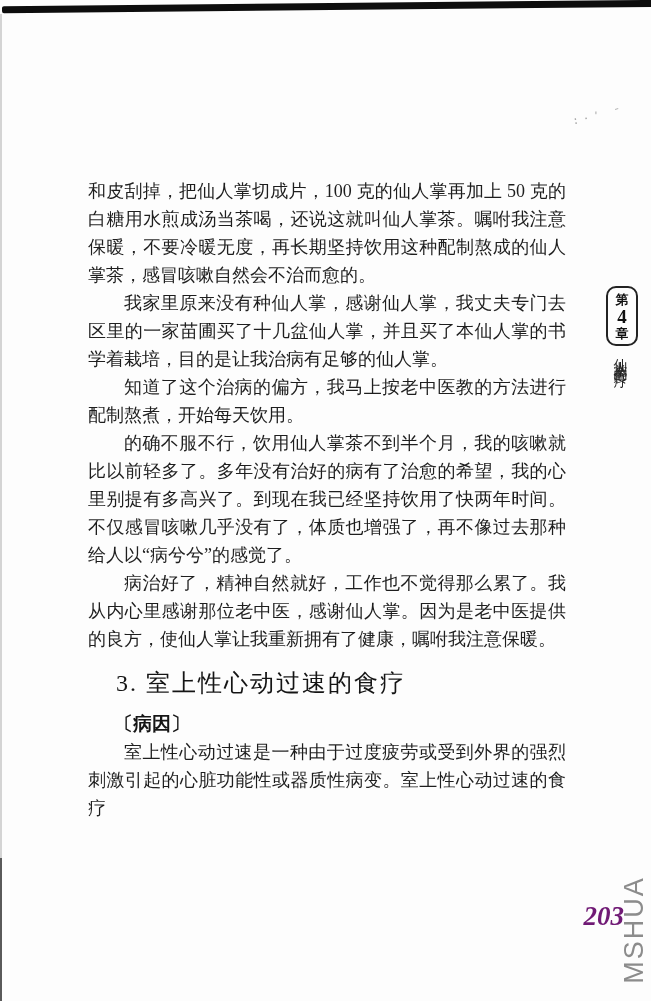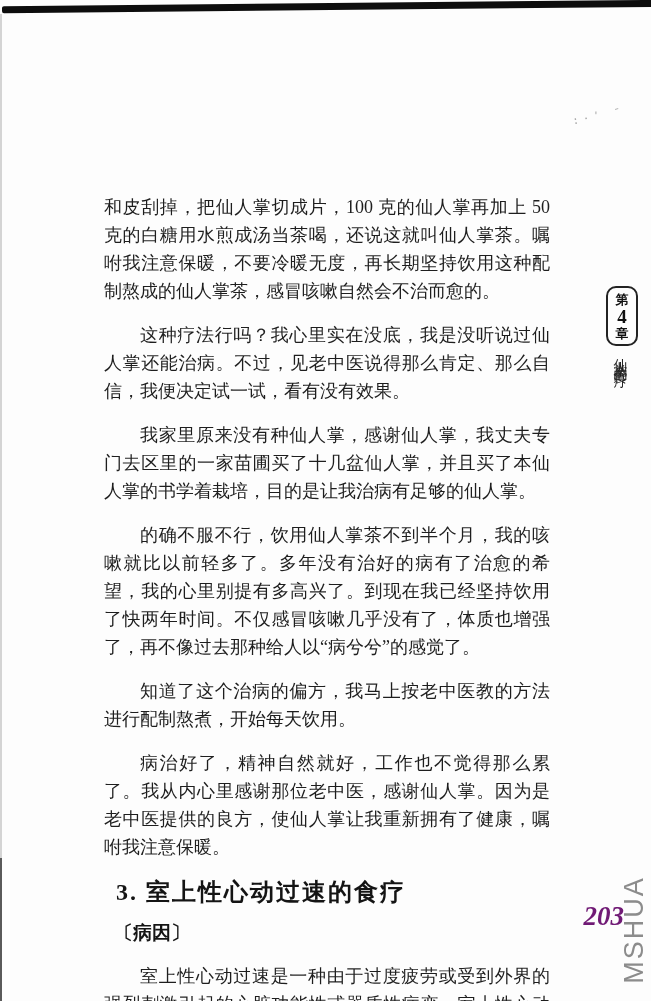--- a/index.html
+++ b/index.html
@@ -36,26 +36,26 @@
     letter-spacing:4px;
     transform:rotate(-10deg);
     white-space:pre;
   }
   
   .text-block {
     position:absolute; left:88px; top:177px; width:478px;
     font-size:18px; line-height:28px;
     text-align:justify;
   }
-  .body-p { margin:16px; text-indent:2em; }
+  .body-p { margin:0; text-indent:2em; }
   .no-indent { text-indent:0; }
   .section-heading {
     margin:15px 0 13px 28px;
     font-size:24px; line-height:30px;
-    font-weight:bold; letter-spacing:2px;
+    font-weight:normal; letter-spacing:2px;
     color:#141414;
   }
   .cause-label {
     margin:0 0 1px 26px;
     font-family:"Liberation Sans","DejaVu Sans",sans-serif;
     font-weight:bold; font-size:19px; line-height:26px;
     color:#151515;
   }
   
   .chapter-badge {
@@ -104,24 +104,23 @@
     <div class="chapter-badge">
       <span class="ch-small">第</span>
       <span class="ch-num">4</span>
       <span class="ch-small">章</span>
     </div>
     <div class="chapter-title">仙人掌的食疗</div>
   </aside>
 
   <main class="text-block">
     <p class="body-p no-indent">和皮刮掉，把仙人掌切成片，100 克的仙人掌再加上 50 克的白糖用水煎成汤当茶喝，还说这就叫仙人掌茶。嘱咐我注意保暖，不要冷暖无度，再长期坚持饮用这种配制熬成的仙人掌茶，感冒咳嗽自然会不治而愈的。</p>
-    <p class="body-p">这种疗法行吗？我心里实在没底，我是没听说过仙人掌还能治病。不过，见老中医说得那么肯定、那么自信，我便决定试一试，看有没有效果。</p>
     <p class="body-p">我家里原来没有种仙人掌，感谢仙人掌，我丈夫专门去区里的一家苗圃买了十几盆仙人掌，并且买了本仙人掌的书学着栽培，目的是让我治病有足够的仙人掌。</p>
+    <p class="body-p">知道了这个治病的偏方，我马上按老中医教的方法进行配制熬煮，开始每天饮用。</p>
     <p class="body-p">的确不服不行，饮用仙人掌茶不到半个月，我的咳嗽就比以前轻多了。多年没有治好的病有了治愈的希望，我的心里别提有多高兴了。到现在我已经坚持饮用了快两年时间。不仅感冒咳嗽几乎没有了，体质也增强了，再不像过去那种给人以“病兮兮”的感觉了。</p>
-    <p class="body-p">知道了这个治病的偏方，我马上按老中医教的方法进行配制熬煮，开始每天饮用。</p>
     <p class="body-p">病治好了，精神自然就好，工作也不觉得那么累了。我从内心里感谢那位老中医，感谢仙人掌。因为是老中医提供的良方，使仙人掌让我重新拥有了健康，嘱咐我注意保暖。</p>
     <h2 class="section-heading">3. 室上性心动过速的食疗</h2>
     <div class="cause-label">〔病因〕</div>
     <p class="body-p">室上性心动过速是一种由于过度疲劳或受到外界的强烈刺激引起的心脏功能性或器质性病变。室上性心动过速的食疗</p>
   </main>
 
   <div class="page-number">203</div>
   <div class="watermark">MSHUA</div>
 
 </div>

